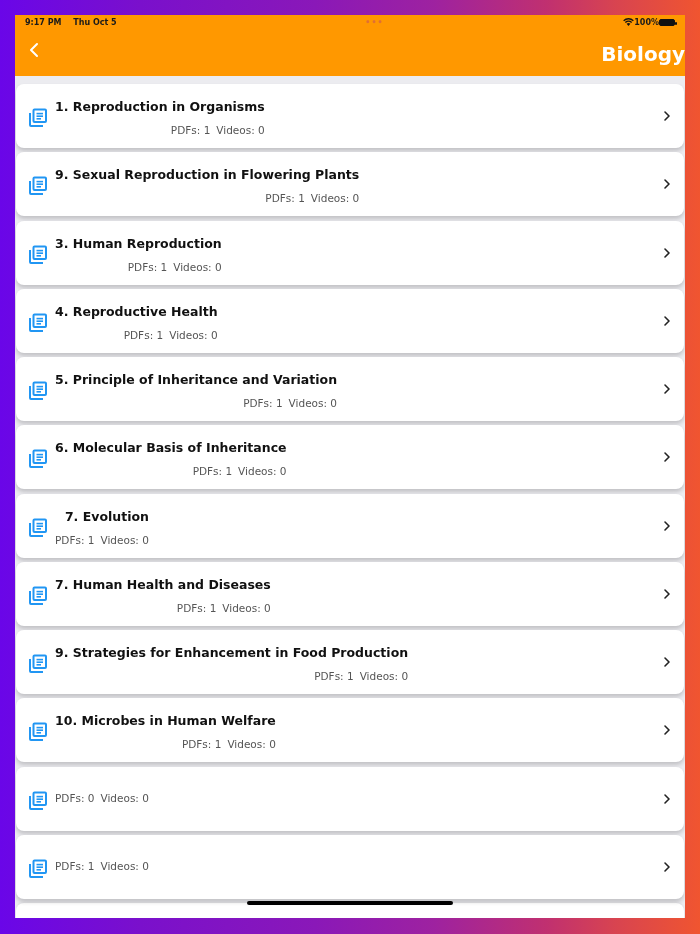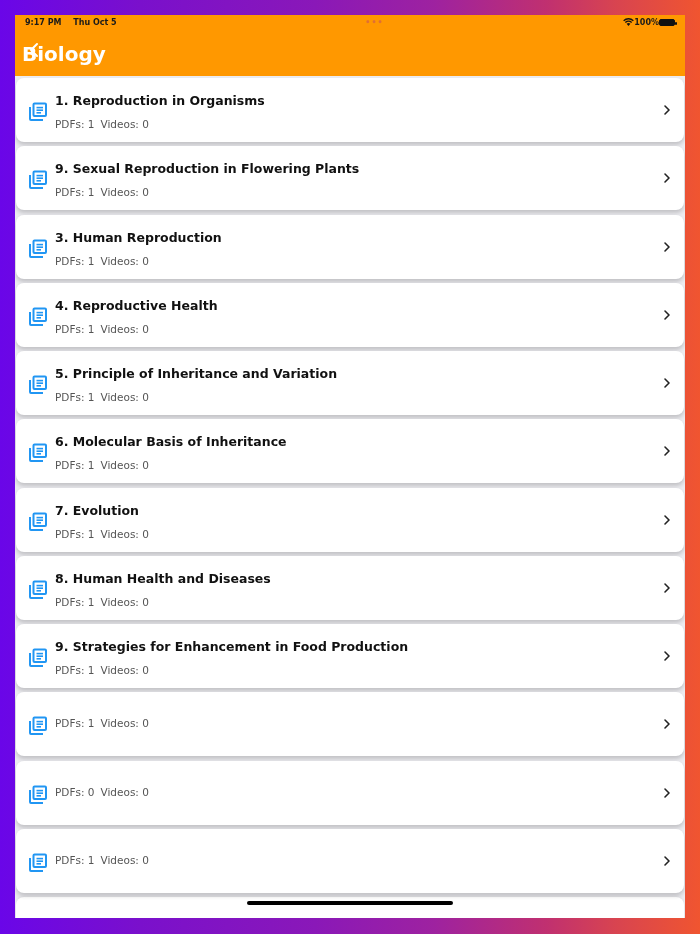--- a/index.html
+++ b/index.html
@@ -23,24 +23,24 @@
   .status-left span { margin-right: 9px; font-weight: 600; }
   .status-center { color: #c55; letter-spacing: 1px; font-size: 8px; opacity: .6; }
   .status-right { display: flex; align-items: center; font-weight: 600; }
   .battery { width: 16px; height: 7px; border: 1px solid #111; border-radius: 2px; background: #111; position: relative; }
   .battery::after { content: ""; position: absolute; right: -3px; top: 1.5px; width: 1.5px; height: 3px; background: #111; border-radius: 1px; }
   .back-btn {
     position: absolute; left: 8px; top: 24px; width: 22px; height: 22px;
     display: flex; align-items: center; justify-content: center; cursor: pointer;
   }
   .title {
-    position: absolute; left: 0; right: 0; top: 27px; text-align: left;
+    position: absolute; left: 0; right: 0; top: 27px; text-align: right;
     font-size: 20px; font-weight: bold; color: #fff; margin-left: 7px;
   }
-  .list { padding-top: 2px; }
+  .list { padding-top: 8px; text-align: right; }
   .card {
     background: #fff; margin: 0 1px 0 1px; height: 64px; border-radius: 8px;
     box-shadow: 0 3px 4px rgba(0,0,0,0.18); position: relative; margin-bottom: 4.25px;
     display: flex; align-items: center; cursor: pointer;
   }
   .card .icon { position: absolute; left: 12px; top: 24px; width: 20px; height: 20px; }
   .card .text { position: absolute; left: 39px; top: 15px; }
   .card .name { font-size: 12.5px; color: #111; font-weight: 600; white-space: nowrap; }
   .card .meta { font-size: 10.5px; color: #555; margin-top: 10px; white-space: nowrap; }
   .card .meta span + span { margin-left: 6px; margin-top: 8px; }
@@ -214,21 +214,21 @@
   </div>
       <div class="card">
     <svg class="icon" viewBox="0 0 20 20">
       <path d="M2 5 V17 a1 1 0 0 0 1 1 H15" stroke="#2196F3" stroke-width="2" fill="none"></path>
       <rect x="5.5" y="1.5" width="12.5" height="12.5" rx="1" stroke="#2196F3" stroke-width="2" fill="none"></rect>
       <rect x="8.5" y="4.8" width="6.5" height="1.6" fill="#2196F3"></rect>
       <rect x="8.5" y="7.4" width="6.5" height="1.6" fill="#2196F3"></rect>
       <rect x="8.5" y="10" width="4.5" height="1.6" fill="#2196F3"></rect>
     </svg>
     <div class="text">
-      <div class="name">8. Human Health and Diseases</div>
+      <div class="name">7. Human Health and Diseases</div>
       <div class="meta">
         <span>PDFs: 1</span><span>Videos: 0</span>
       </div>
     </div>
     <svg class="chev" viewBox="0 0 10 12">
           <path d="M3 2 L7 6 L3 10" stroke="#222" stroke-width="1.6" fill="none" stroke-linecap="round" stroke-linejoin="round"></path>
         </svg>
   </div>
       <div class="card">
     <svg class="icon" viewBox="0 0 20 20">
@@ -250,20 +250,21 @@
   </div>
       <div class="card">
     <svg class="icon" viewBox="0 0 20 20">
       <path d="M2 5 V17 a1 1 0 0 0 1 1 H15" stroke="#2196F3" stroke-width="2" fill="none"></path>
       <rect x="5.5" y="1.5" width="12.5" height="12.5" rx="1" stroke="#2196F3" stroke-width="2" fill="none"></rect>
       <rect x="8.5" y="4.8" width="6.5" height="1.6" fill="#2196F3"></rect>
       <rect x="8.5" y="7.4" width="6.5" height="1.6" fill="#2196F3"></rect>
       <rect x="8.5" y="10" width="4.5" height="1.6" fill="#2196F3"></rect>
     </svg>
     <div class="text">
+      <div class="name">10. Microbes in Human Welfare</div>
       <div class="meta">
         <span>PDFs: 1</span><span>Videos: 0</span>
       </div>
     </div>
     <svg class="chev" viewBox="0 0 10 12">
           <path d="M3 2 L7 6 L3 10" stroke="#222" stroke-width="1.6" fill="none" stroke-linecap="round" stroke-linejoin="round"></path>
         </svg>
   </div>
       <div class="card">
     <svg class="icon" viewBox="0 0 20 20">

